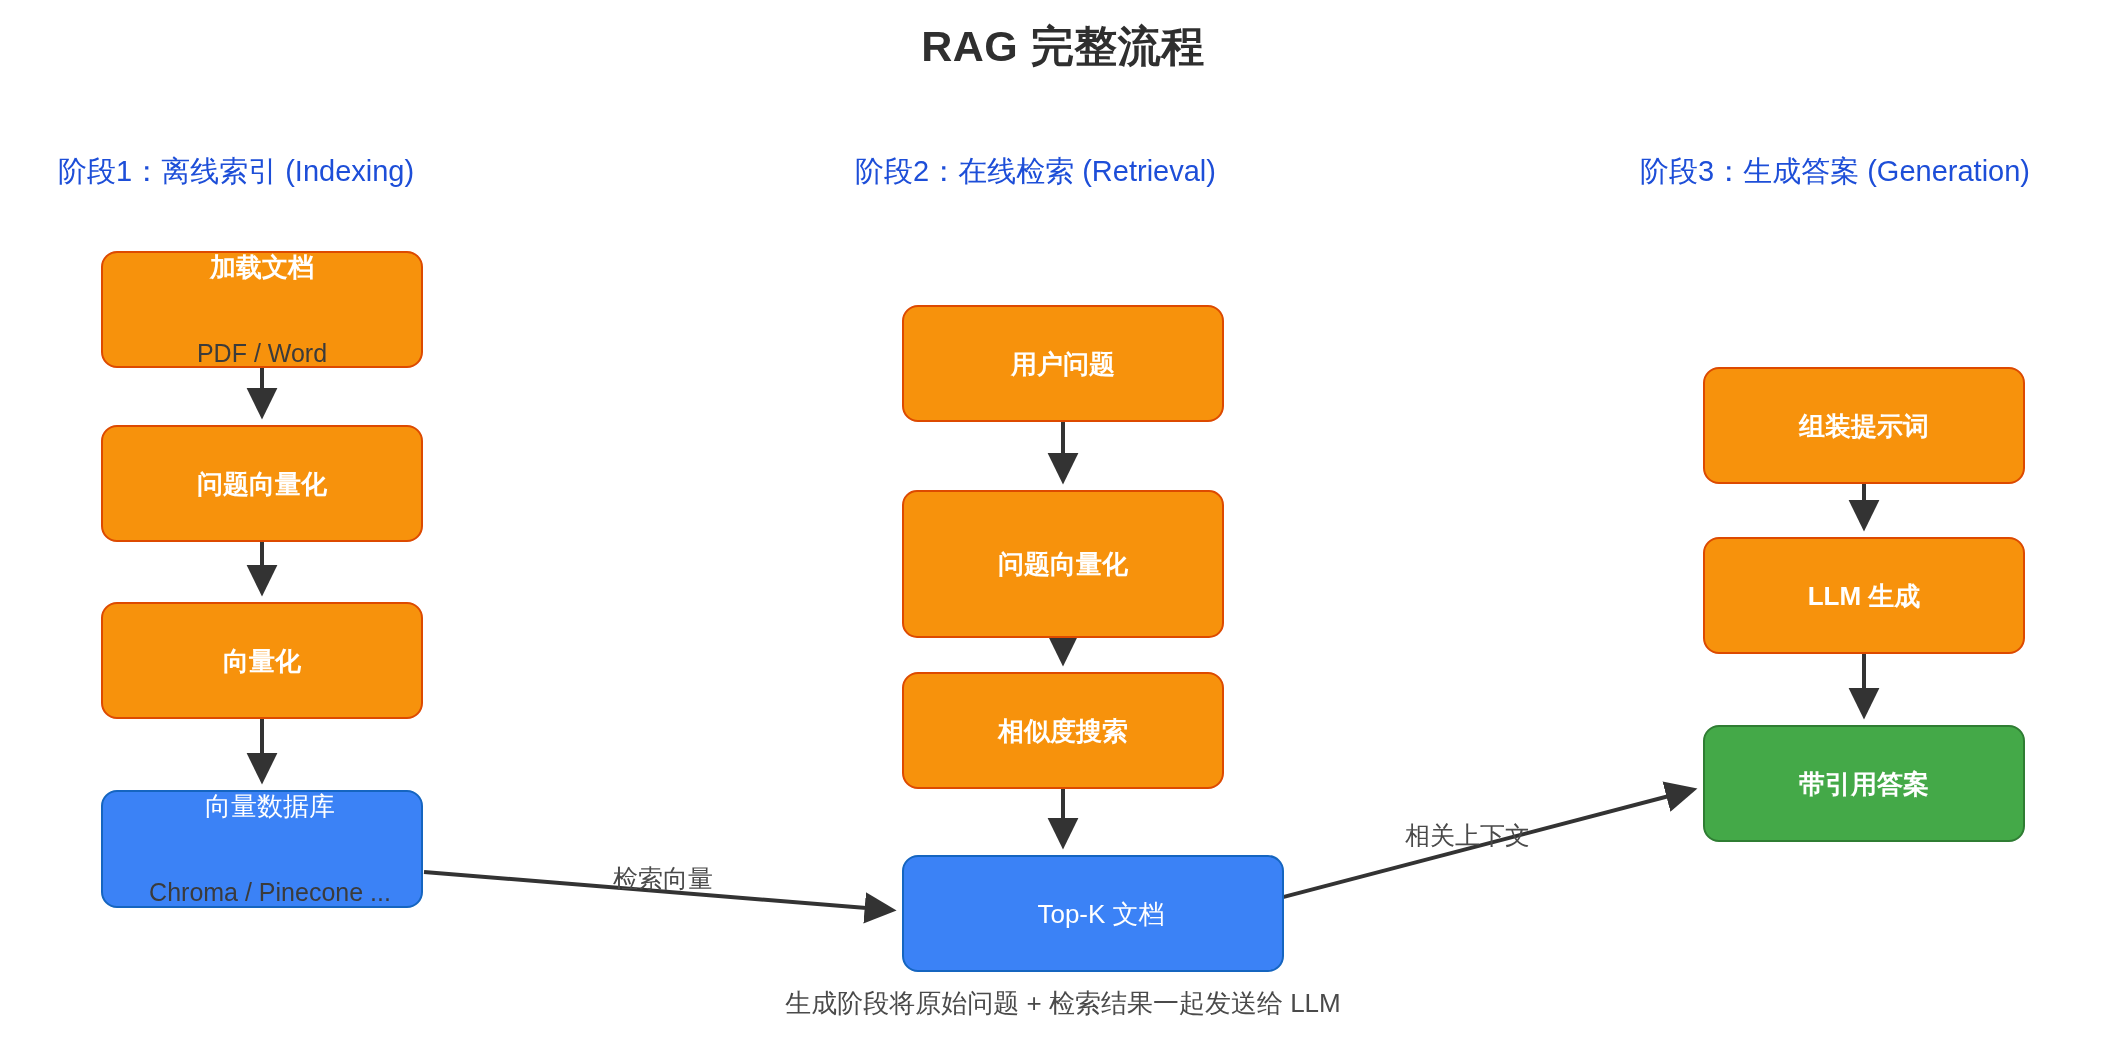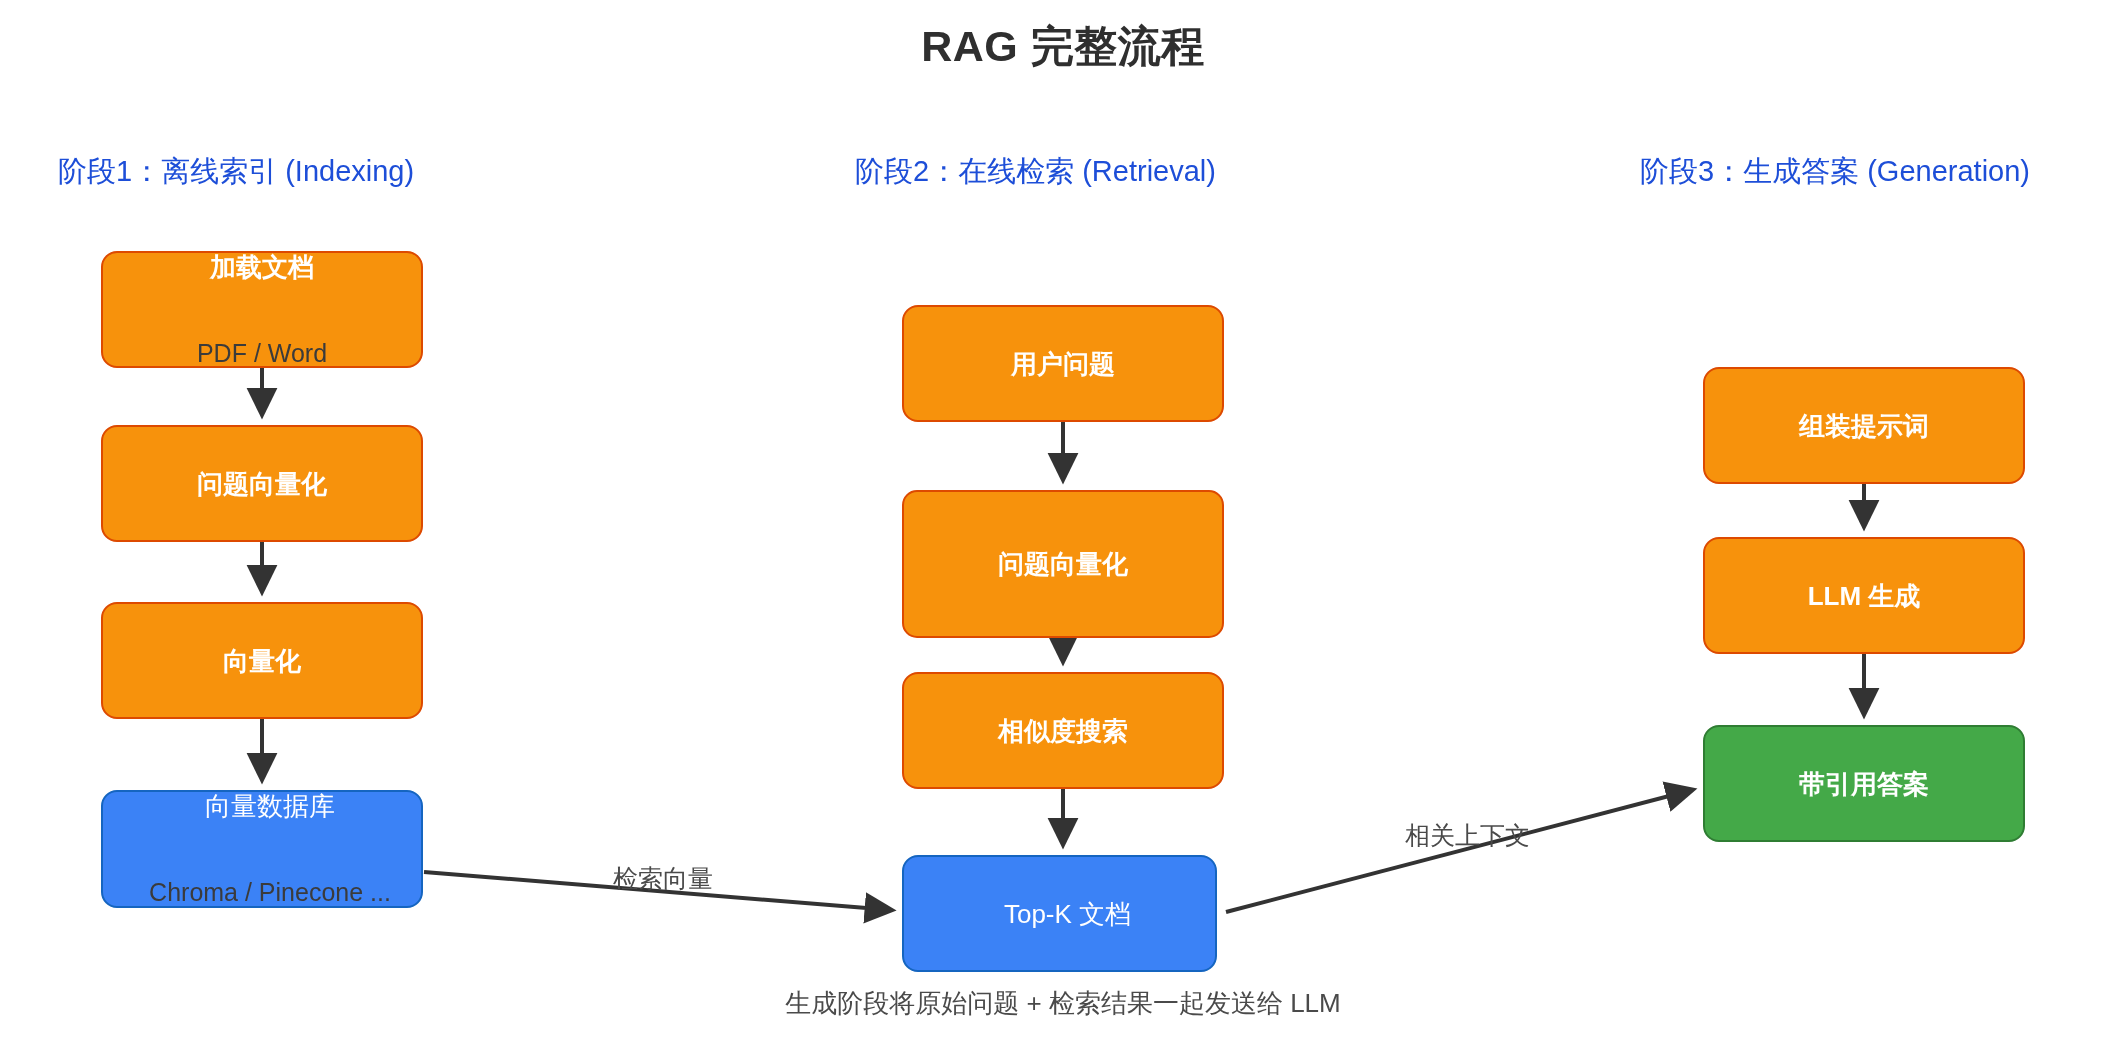--- a/index.html
+++ b/index.html
@@ -141,21 +141,21 @@
   </div>
 
   <div class="node orange" style="left:902px;top:490px;width:322px;height:148px;border-radius:15px;">
     <div class="nlabel">问题向量化</div>
   </div>
 
   <div class="node orange" style="left:902px;top:672px;width:322px;height:117px;">
     <div class="nlabel">相似度搜索</div>
   </div>
 
-  <div class="node blue" style="left:902px;top:855px;width:315px;height:117px;">
+  <div class="node blue" style="left:902px;top:855px;width:382px;height:117px;">
     <div class="nlabel">Top-K 文档</div>
   </div>
 
   <div class="node orange" style="left:1703px;top:367px;width:322px;height:117px;">
     <div class="nlabel">组装提示词</div>
   </div>
 
   <div class="node orange" style="left:1703px;top:537px;width:322px;height:117px;">
     <div class="nlabel">LLM 生成</div>
   </div>

